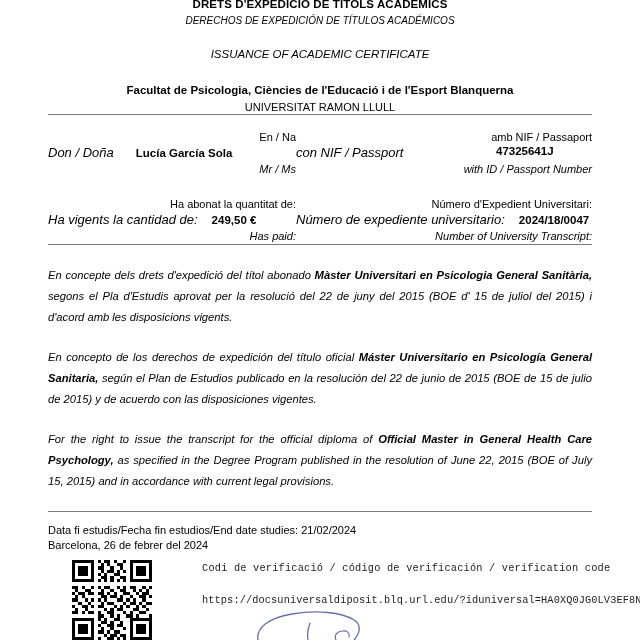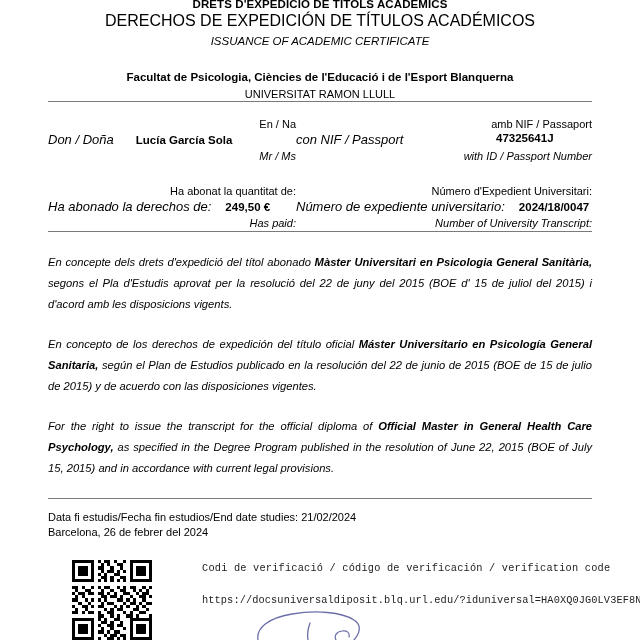--- a/index.html
+++ b/index.html
@@ -30,29 +30,30 @@
   }
   .hdr-ca {
     font-size: 11.5px;
     font-weight: bold;
     letter-spacing: 0.1px;
     line-height: 12px;
     margin-top: -2px;
     white-space: nowrap;
   }
   .hdr-es {
-    font-size: 16px;
+    font-size: 10px;
+    font-style: italic;
     line-height: 16px;
     margin-top: 3px;
   }
   .hdr-en {
     font-size: 11.5px;
     font-style: italic;
     line-height: 16px;
-    margin-top: 4px;
+    margin-top: 17px;
   }
   .faculty {
     font-size: 11.5px;
     font-weight: bold;
     margin-top: 21px;
     line-height: 15px;
   }
   .university {
     font-size: 11px;
     margin-top: 2px;
@@ -207,21 +208,21 @@
           <span class="value v-nif">47325641J</span>
         </div>
         <div class="lbl-en">with ID / Passport Number</div>
       </div>
     </div>
 
     <div class="field-block block-2">
       <div class="col-left">
         <div class="lbl-ca">Ha abonat la quantitat de:</div>
         <div class="row-mid">
-          <span class="lbl-es">Ha abonado la derechos de:</span>
+          <span class="lbl-es">Ha vigents la cantidad de:</span>
           <span class="value v-amount">249,50 €</span>
         </div>
         <div class="lbl-en">Has paid:</div>
       </div>
 
       <div class="col-right">
         <div class="lbl-ca">Número d'Expedient Universitari:</div>
         <div class="row-mid">
           <span class="lbl-es">Número de expediente universitario:</span>
           <span class="value v-exp">2024/18/0047</span>

